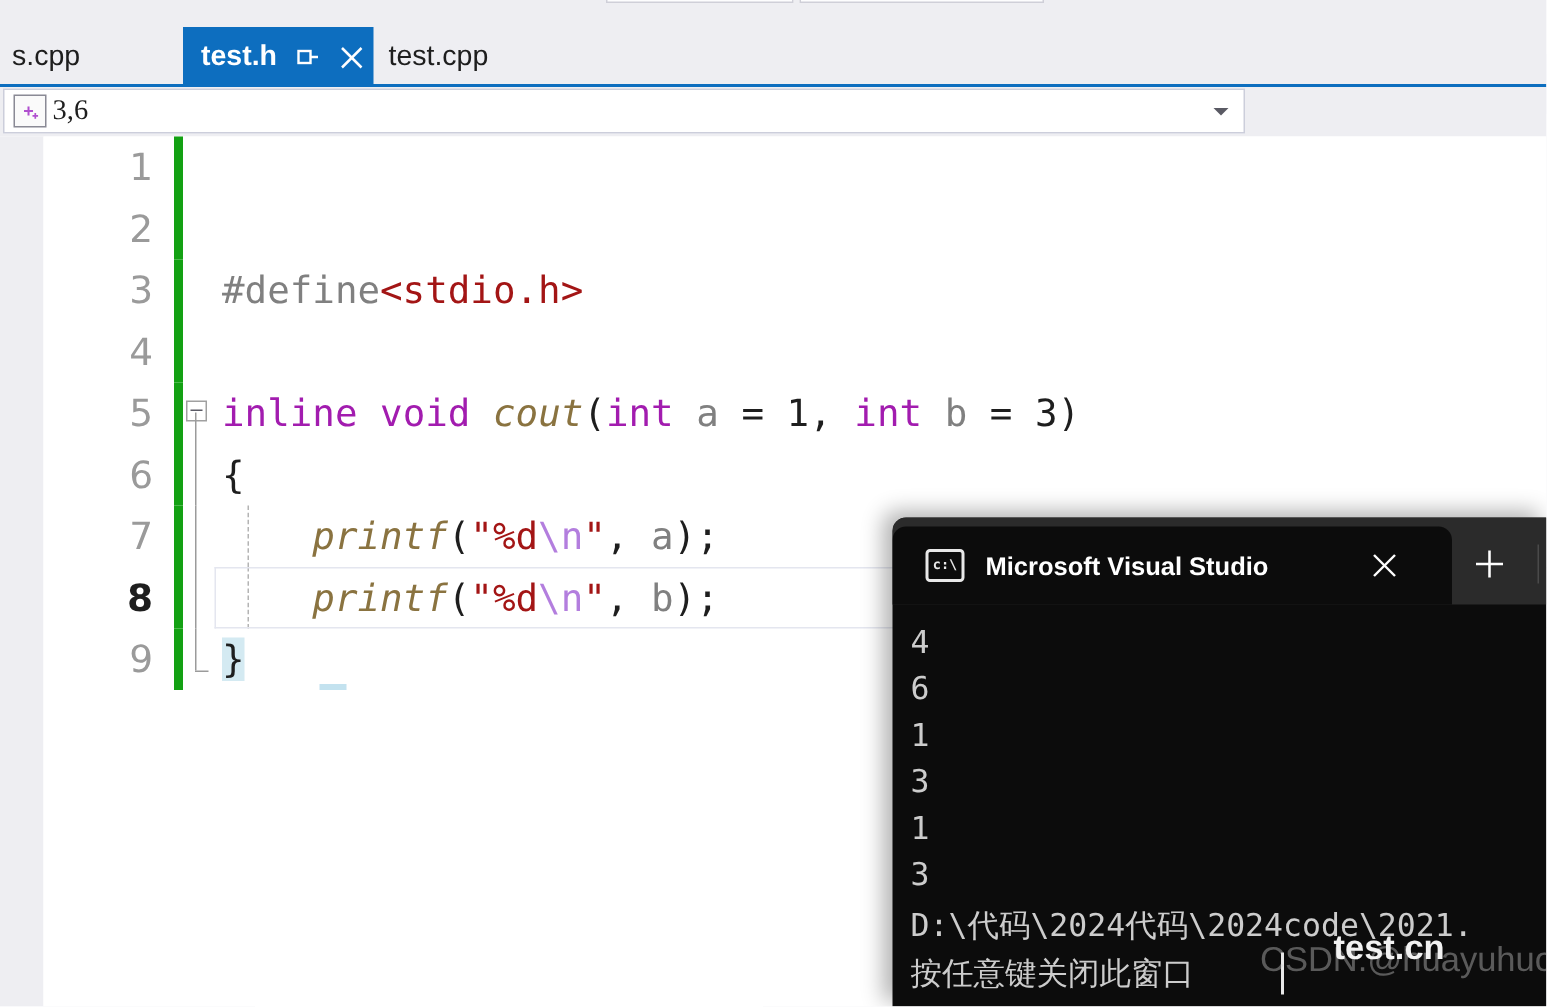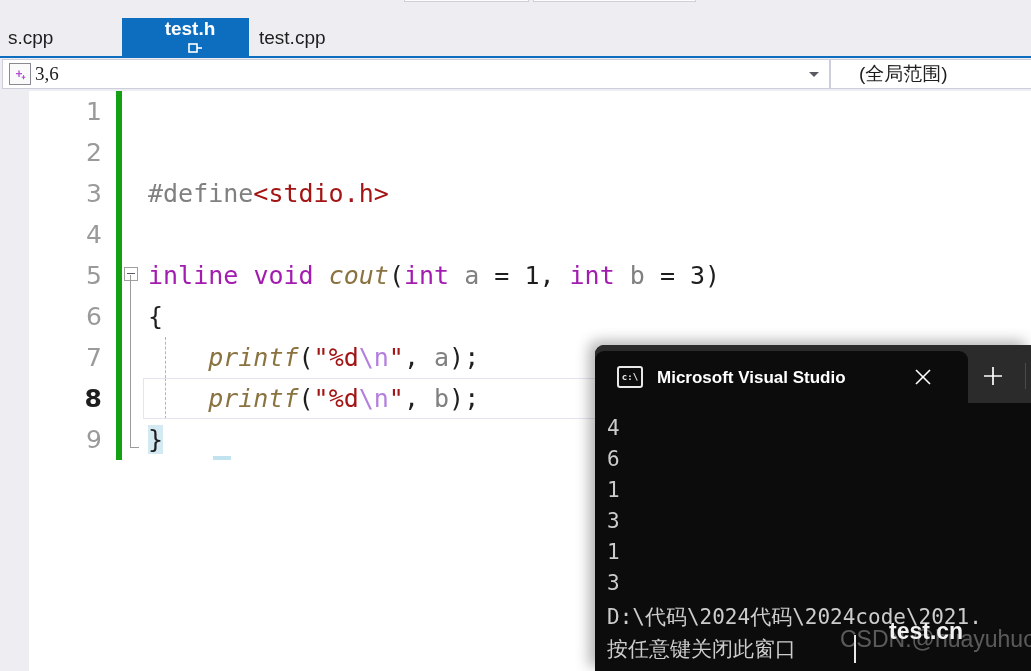--- a/index.html
+++ b/index.html
@@ -51,21 +51,20 @@
     left: 0; width: 122px;
     background: #eeeef2;
     padding-left: 8px;
     color: #1e1e1e;
   }
   .tab-active {
     left: 122px; width: 124px;
     background: #0d6ebf;
     padding-left: 12px;
     color: #ffffff;
-    flex-direction: column;
   }
   .tab-active .tab-label { font-weight: bold; }
   .tab-right {
     left: 246px; width: 143px;
     background: #eeeef2;
     padding-left: 10px;
     color: #1e1e1e;
     border-left: 3px solid #0d6ebf;
   }
 
@@ -408,23 +407,20 @@
       <span class="tab-label">test.cpp</span>
     </div>
   </div>
   <div class="tabbar-underline"></div>
 
   <div class="navbar">
     <div class="nav-box left">
       <span class="cpp-icon">+₊</span>
       <span class="nav-text">3,6</span>
       <span class="nav-caret"></span>
-    </div>
-    <div class="nav-box right">
-      <span class="nav-scope">(全局范围)</span>
     </div>
   </div>
 
   <div class="editor">
     <div class="editor-left-margin"></div>
     <div class="editor-surface">
       <div class="code-lines" id="code-lines">
           <div class="code-line"><span class="lnum">1</span><span class="changebar"></span><span class="foldcol"></span></div>
           <div class="code-line"><span class="lnum">2</span><span class="changebar"></span><span class="foldcol"></span><span class="codetext"></span></div>
           <div class="code-line"><span class="lnum">3</span><span class="changebar"></span><span class="foldcol"></span><span class="codetext"><span class="t-pp">#define</span><span class="t-inc">&lt;stdio.h&gt;</span></span></div>

